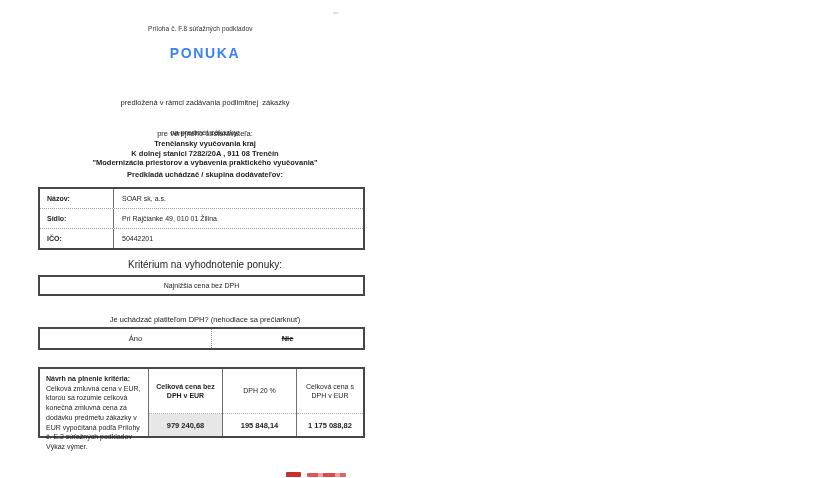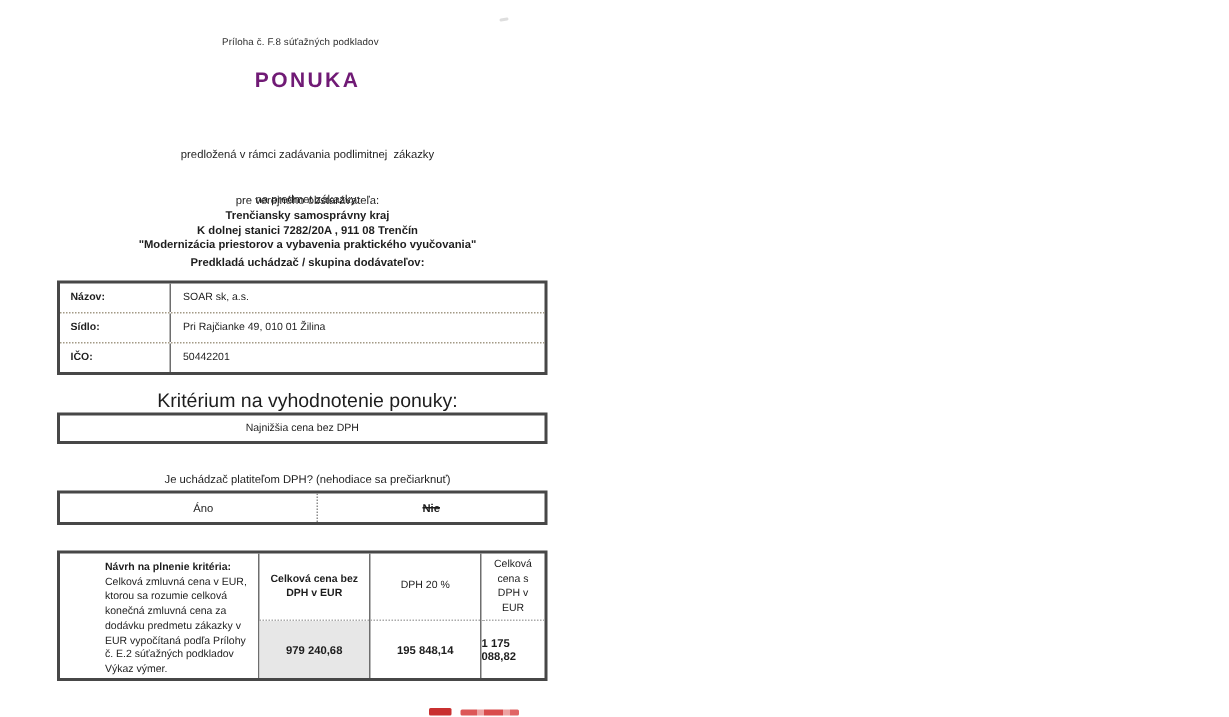--- a/index.html
+++ b/index.html
@@ -7,49 +7,49 @@
     width:819px;height:478px;position:relative;overflow:hidden;
     background:#ffffff;color:#1d1d1d;
     font-family:"Liberation Sans","DejaVu Sans",sans-serif;
     -webkit-font-smoothing:antialiased;
   }
   .abs{position:absolute;}
   .ctr{text-align:center;}
   .b{font-weight:bold;}
 
   .note{left:148px;top:25px;font-size:6.5px;color:#2e2e2e;letter-spacing:.1px;}
-  .title{left:40px;top:45px;width:330px;font-size:14px;font-weight:bold;letter-spacing:1.6px;color:#701a75;}
+  .title{left:40px;top:45px;width:330px;font-size:14px;font-weight:bold;letter-spacing:1.6px;color:#3b82f6;}
 
   .intro{left:20px;top:78px;width:370px;font-size:7.5px;line-height:10px;white-space:pre-wrap;}
   .authority{left:20px;top:129px;width:370px;font-size:7.5px;line-height:10px;}
   .bidder-heading{left:20px;top:170px;width:370px;font-size:7.5px;font-weight:bold;}
 
   
   .t1{left:38px;top:187px;width:327px;height:63px;border:2px solid #474747;box-sizing:border-box;
       display:flex;flex-direction:column;background:#fff;}
   .t1-row{flex:1;display:flex;align-items:stretch;}
   .t1-row + .t1-row{border-top:1px dotted #a39a86;}
   .t1-label{width:74px;box-sizing:border-box;padding-left:7px;font-size:7px;font-weight:bold;
       display:flex;align-items:center;border-right:1px solid #6e6e6e;}
   .t1-value{flex:1;display:flex;align-items:center;padding-left:8px;font-size:7px;}
 
-  .sec-heading{left:20px;top:259px;width:370px;font-size:13px;}
+  .sec-heading{left:20px;top:259px;width:370px;font-size:10px;}
   .crit-box{left:38px;top:275px;width:327px;height:21px;border:2px solid #474747;box-sizing:border-box;
       display:flex;align-items:center;justify-content:center;font-size:7px;background:#fff;}
 
   .vat-q{left:20px;top:315px;width:370px;font-size:7.5px;}
   .vat-box{left:38px;top:327px;width:327px;height:23px;border:2px solid #474747;box-sizing:border-box;
       display:flex;background:#fff;font-size:7.5px;}
   .vat-cell{flex:1;display:flex;align-items:center;justify-content:center;}
   .vat-cell.yes{border-right:1px dotted #8d8d8d;margin-left:20px;}
   .strike{text-decoration:line-through;font-weight:bold;}
 
   
-  .offer{left:38px;top:367px;width:327px;height:87px;border:2px solid #474747;box-sizing:border-box;
-      display:flex;background:#fff;padding-left:24px;}
+  .offer{left:38px;top:367px;width:327px;height:71px;border:2px solid #474747;box-sizing:border-box;
+      display:flex;background:#fff;}
   .offer-left{width:109px;box-sizing:border-box;border-right:1px solid #6e6e6e;
       padding:5px 5px 0 6px;font-size:7px;line-height:9.7px;}
   .offer-col{display:flex;flex-direction:column;box-sizing:border-box;}
   .offer-col.c1{width:74px;border-right:1px solid #6e6e6e;}
   .offer-col.c2{width:74px;border-right:1px solid #6e6e6e;}
   .offer-col.c3{flex:1;}
   .offer-head{height:45px;box-sizing:border-box;display:flex;align-items:center;justify-content:center;
       text-align:center;font-size:7px;line-height:9.5px;padding:0 7px;border-bottom:1px dotted #aaaaaa;}
   .offer-col.c1 .offer-head{font-weight:bold;}
   .offer-val{flex:1;display:flex;align-items:center;justify-content:center;font-size:7.5px;font-weight:bold;}
@@ -72,21 +72,21 @@
 
 <div class="abs intro ctr">
   <div>predložená v rámci zadávania podlimitnej  zákazky</div>
   <div>na predmet zákazky:</div>
   <div class="b">"Modernizácia priestorov a vybavenia praktického vyučovania"</div>
   <div class="b">- stavebné práce SOŠ strojnícka Považská Bystrica</div>
 </div>
 
 <div class="abs authority ctr">
   <div>pre verejného obstarávateľa:</div>
-  <div class="b">Trenčiansky samosprávny kraj</div>
+  <div class="b">Trenčiansky vyučovania kraj</div>
   <div class="b">K dolnej stanici 7282/20A , 911 08 Trenčín</div>
 </div>
 
 <div class="abs bidder-heading ctr">Predkladá uchádzač / skupina dodávateľov:</div>
 
 <div class="abs t1">
   <div class="t1-row">
     <div class="t1-label">Názov:</div>
     <div class="t1-value">SOAR sk, a.s.</div>
   </div>

